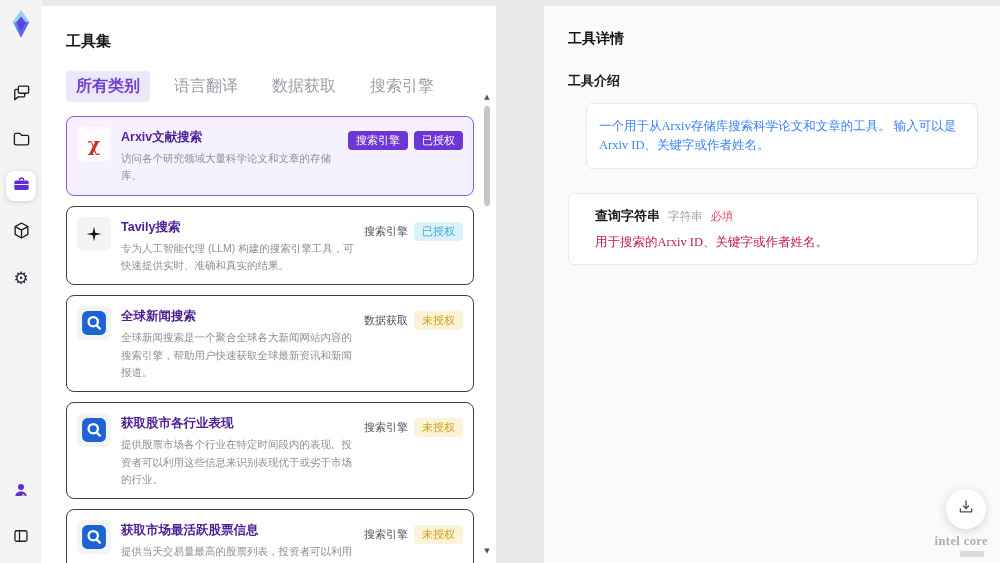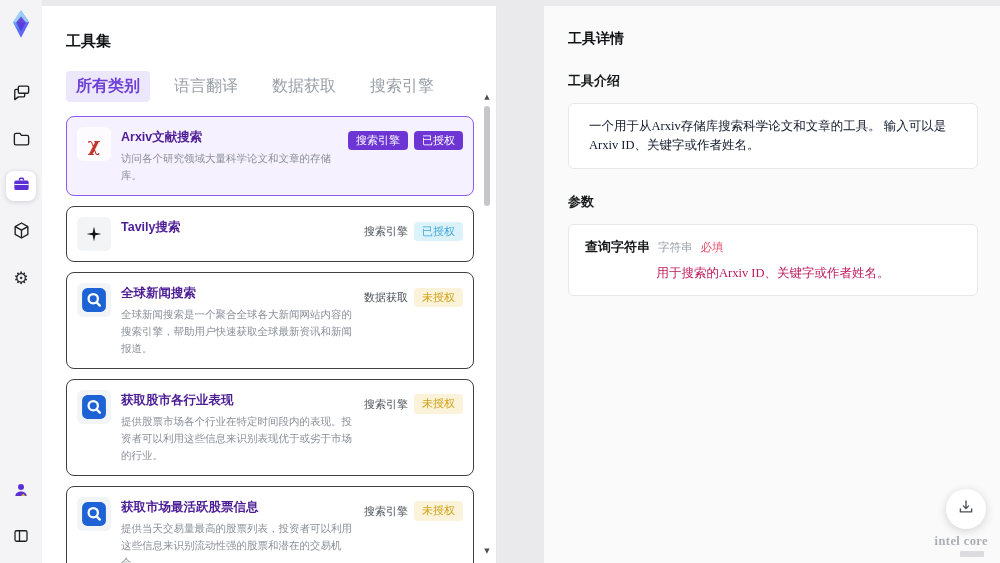--- a/index.html
+++ b/index.html
@@ -44,22 +44,22 @@
   
   .scrollbar { position:absolute; top:88px; bottom:12px; right:3px; width:12px; display:flex; flex-direction:column; align-items:center; }
   .sb-arrow { font-size:7px; color:#4a4f57; line-height:1; cursor:pointer; font-family:"DejaVu Sans",sans-serif; }
   .sb-thumb { width:6px; height:100px; background:#c6c6ca; border-radius:3px; margin-top:5px; cursor:pointer; }
   .sb-track { flex:1; }
 
   
   .detail-panel { flex:1; background:#fafafa; padding:20px 22px 0 24px; position:relative;font-family:Liberation Serif, serif; }
   .detail-title { font-size:14px; font-weight:bold; color:#121317; margin:4px 0 24px; }
   .section-heading { font-size:13px; font-weight:bold; color:#17181a; margin-bottom:13px; }
-  .intro-box { background:#ffffff; border:1px solid #e8e8ec; border-radius:6px; padding:13px 20px; font-size:12.5px; color:#0f172a; margin-bottom:24px; line-height:1.5; }
-  .param-card { background:#ffffff; border:1px solid #e8e8ec; border-radius:6px; padding:13px 16px;text-align:center; }
+  .intro-box { background:#ffffff; border:1px solid #e8e8ec; border-radius:6px; padding:13px 12px; font-size:12.5px; color:#3b82f6; margin-bottom:24px; line-height:1.5;margin-left:18px; }
+  .param-card { background:#ffffff; border:1px solid #e8e8ec; border-radius:6px; padding:13px 26px; }
   .param-head { display:flex; align-items:baseline; gap:8px; }
   .param-name { font-size:13px; font-weight:bold; color:#17181a; }
   .param-type { font-size:11.5px; color:#9aa0a8; }
   .param-required { font-size:11.5px; color:#e0506a; }
   .param-desc { margin-top:9px; font-size:12.5px; color:#be185d; }
 
   
   .fab { position:absolute; right:14px; bottom:38px; width:40px; height:40px; border-radius:50%; background:#ffffff; box-shadow:0 2px 10px rgba(0,0,0,.16); display:flex; align-items:center; justify-content:center; cursor:pointer; }
   .brand { position:absolute; right:12px; bottom:10px; }
   .brand-text { font-size:12.5px; color:#a9adb4; letter-spacing:.4px; font-weight:bold; }
@@ -176,20 +176,21 @@
         </div>
 
         <div class="tool-card">
           <div class="tool-icon">
             <svg width="18" height="18" viewBox="0 0 24 24">
                 <path d="M12 2l1.8 8.2L22 12l-8.2 1.8L12 22l-1.8-8.2L2 12l8.2-1.8z" fill="#15161a"></path>
               </svg>
           </div>
           <div class="tool-body">
             <div class="tool-name">Tavily搜索</div>
+            <div class="tool-desc">专为人工智能代理 (LLM) 构建的搜索引擎工具，可快速提供实时、准确和真实的结果。</div>
           </div>
           <div class="tool-tags">
             <span class="cat-label">搜索引擎</span>
             <span class="badge badge-blue">已授权</span>
           </div>
         </div>
 
         <div class="tool-card">
           <div class="tool-icon">
             <svg width="26" height="26" viewBox="0 0 24 24">
@@ -253,21 +254,20 @@
         <span class="sb-arrow">▼</span>
       </div>
     </section>
 
     <section class="detail-panel">
       <h2 class="detail-title">工具详情</h2>
 
       <div class="section-heading">工具介绍</div>
       <div class="intro-box">一个用于从Arxiv存储库搜索科学论文和文章的工具。 输入可以是Arxiv ID、关键字或作者姓名。</div>
 
-      <div class="section-heading">参数</div>
       <div class="param-card">
         <div class="param-head">
           <span class="param-name">查询字符串</span>
           <span class="param-type">字符串</span>
           <span class="param-required">必填</span>
         </div>
         <div class="param-desc">用于搜索的Arxiv ID、关键字或作者姓名。</div>
       </div>
 
       <div class="fab">

